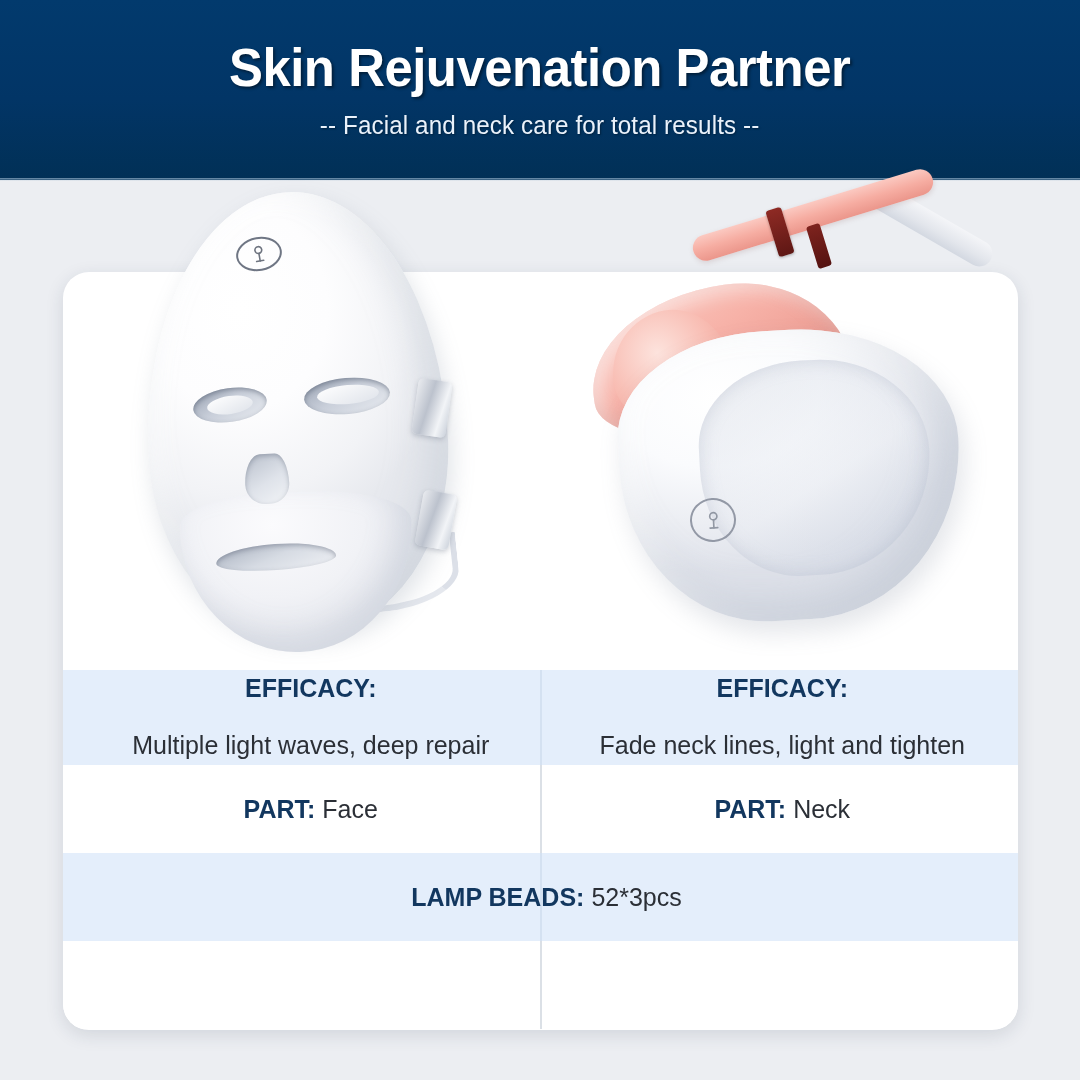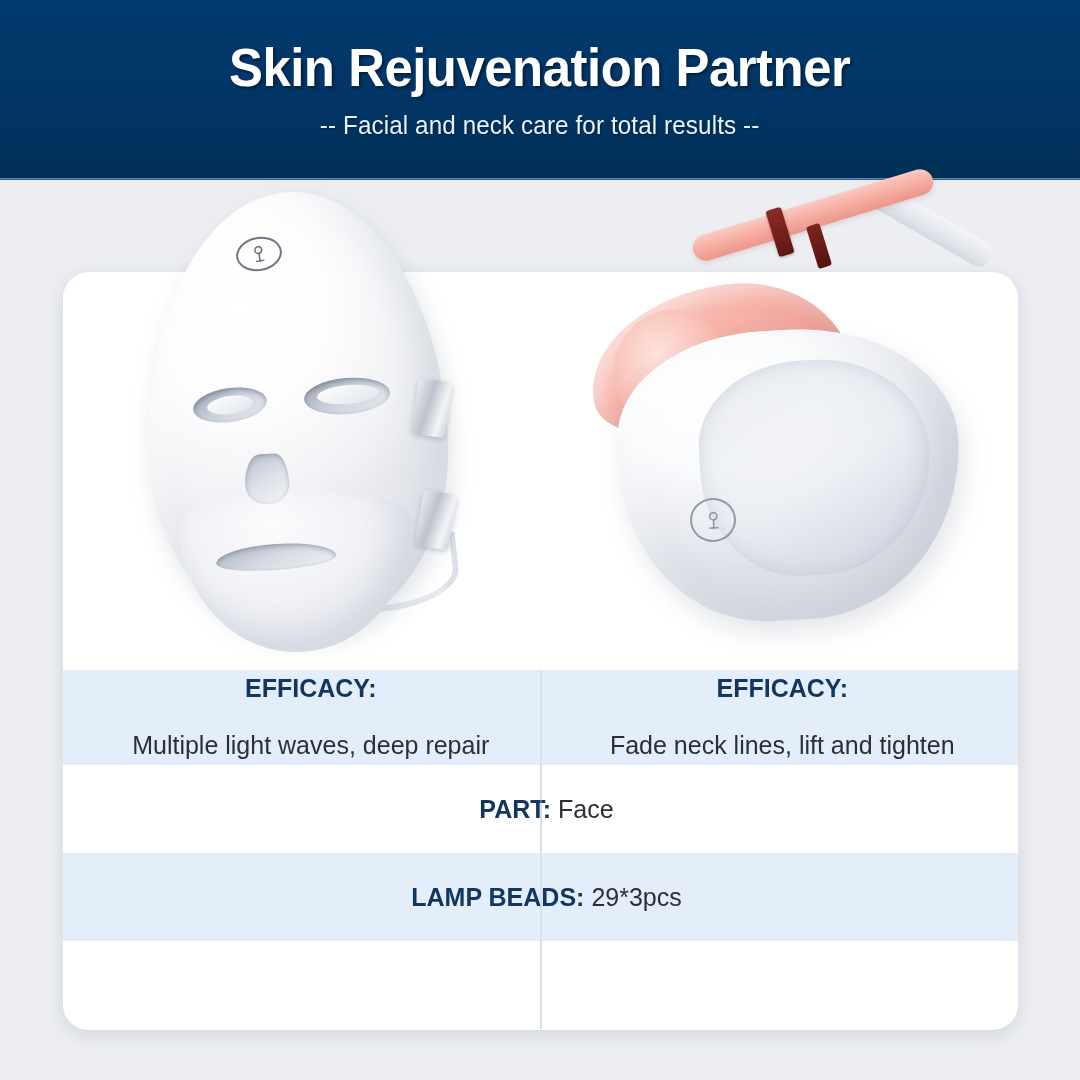--- a/index.html
+++ b/index.html
@@ -362,40 +362,46 @@
   <div class="specs">
 
     <div class="spec-row tall band">
       <div class="spec-cell">
         <div class="spec-head">EFFICACY:</div>
         <div class="spec-sub">Multiple light waves, deep repair</div>
       </div>
       <div class="col-divider"></div>
       <div class="spec-cell right">
         <div class="spec-head">EFFICACY:</div>
-        <div class="spec-sub">Fade neck lines, lift and tighten</div>
+        <div class="spec-sub">Fade neck lines, light and tighten</div>
       </div>
     </div>
 
     <div class="spec-row short plain">
       <div class="spec-cell">
         <div class="spec-inline">
           <span class="k">PART:</span>
           <span class="v">Face</span>
         </div>
       </div>
       <div class="col-divider"></div>
+      <div class="spec-cell right">
+        <div class="spec-inline">
+          <span class="k">PART:</span>
+          <span class="v">Neck</span>
+        </div>
+      </div>
     </div>
 
     <div class="spec-row short band">
       <div class="col-divider"></div>
       <div class="spec-cell right">
         <div class="spec-inline">
           <span class="k">LAMP BEADS:</span>
-          <span class="v">29*3pcs</span>
+          <span class="v">52*3pcs</span>
         </div>
       </div>
     </div>
 
     <div class="spec-row short plain battery">
       <div class="col-divider"></div>
     </div>
 
   </div>
 </div>

